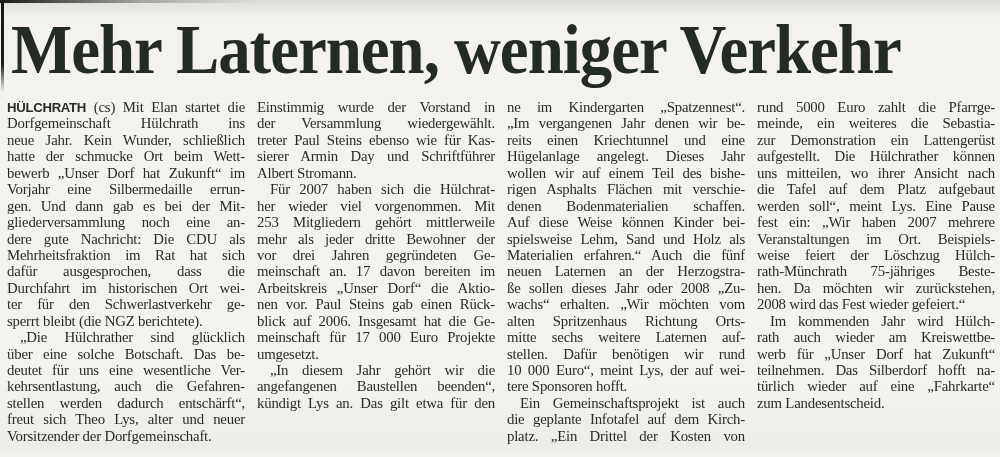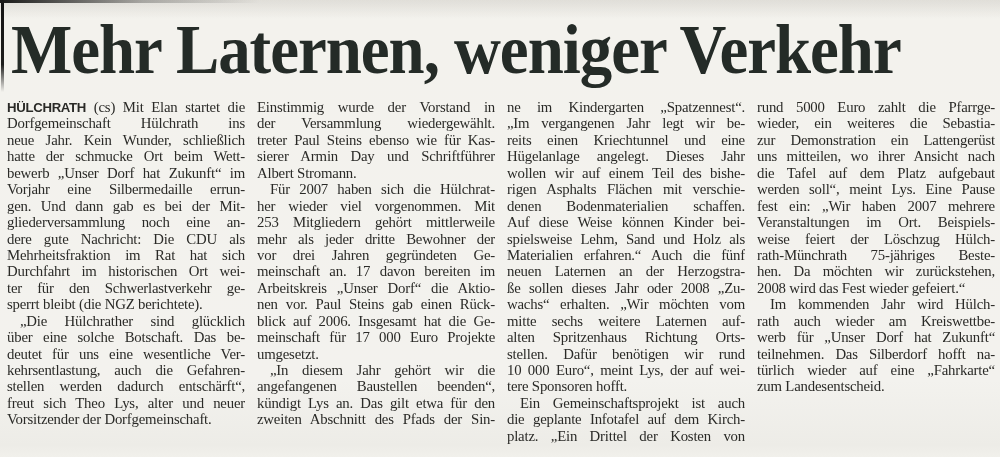--- a/index.html
+++ b/index.html
@@ -110,20 +110,21 @@
       <div class="line"><b class="lead">HÜLCHRATH</b> (cs) Mit Elan startet die</div>
       <div class="line">Dorfgemeinschaft Hülchrath ins</div>
       <div class="line">neue Jahr. Kein Wunder, schließlich</div>
       <div class="line">hatte der schmucke Ort beim Wett-</div>
       <div class="line">bewerb „Unser Dorf hat Zukunft“ im</div>
       <div class="line">Vorjahr eine Silbermedaille errun-</div>
       <div class="line">gen. Und dann gab es bei der Mit-</div>
       <div class="line">gliederversammlung noch eine an-</div>
       <div class="line">dere gute Nachricht: Die CDU als</div>
       <div class="line">Mehrheitsfraktion im Rat hat sich</div>
+      <div class="line">dafür ausgesprochen, dass die</div>
       <div class="line">Durchfahrt im historischen Ort wei-</div>
       <div class="line">ter für den Schwerlastverkehr ge-</div>
       <div class="line end">sperrt bleibt (die NGZ berichtete).</div>
       <div class="line indent">„Die Hülchrather sind glücklich</div>
       <div class="line">über eine solche Botschaft. Das be-</div>
       <div class="line">deutet für uns eine wesentliche Ver-</div>
       <div class="line">kehrsentlastung, auch die Gefahren-</div>
       <div class="line">stellen werden dadurch entschärft“,</div>
       <div class="line">freut sich Theo Lys, alter und neuer</div>
       <div class="line end">Vorsitzender der Dorfgemeinschaft.</div>
@@ -141,49 +142,49 @@
       <div class="line">vor drei Jahren gegründeten Ge-</div>
       <div class="line">meinschaft an. 17 davon bereiten im</div>
       <div class="line">Arbeitskreis „Unser Dorf“ die Aktio-</div>
       <div class="line">nen vor. Paul Steins gab einen Rück-</div>
       <div class="line">blick auf 2006. Insgesamt hat die Ge-</div>
       <div class="line">meinschaft für 17 000 Euro Projekte</div>
       <div class="line end">umgesetzt.</div>
       <div class="line indent">„In diesem Jahr gehört wir die</div>
       <div class="line">angefangenen Baustellen beenden“,</div>
       <div class="line">kündigt Lys an. Das gilt etwa für den</div>
-      <div class="line">zweiten Abschnitt des Pfads der Sin-</div>
     </div>
     <div class="column">
       <div class="line">ne im Kindergarten „Spatzennest“.</div>
-      <div class="line">„Im vergangenen Jahr legt wir be-</div>
+      <div class="line">„Im vergangenen Jahr denen wir be-</div>
       <div class="line">reits einen Kriechtunnel und eine</div>
       <div class="line">Hügelanlage angelegt. Dieses Jahr</div>
       <div class="line">wollen wir auf einem Teil des bishe-</div>
       <div class="line">rigen Asphalts Flächen mit verschie-</div>
       <div class="line">denen Bodenmaterialien schaffen.</div>
       <div class="line">Auf diese Weise können Kinder bei-</div>
       <div class="line">spielsweise Lehm, Sand und Holz als</div>
       <div class="line">Materialien erfahren.“ Auch die fünf</div>
       <div class="line">neuen Laternen an der Herzogstra-</div>
       <div class="line">ße sollen dieses Jahr oder 2008 „Zu-</div>
       <div class="line">wachs“ erhalten. „Wir möchten vom</div>
+      <div class="line">alten Spritzenhaus Richtung Orts-</div>
       <div class="line">mitte sechs weitere Laternen auf-</div>
-      <div class="line">alten Spritzenhaus Richtung Orts-</div>
       <div class="line">stellen. Dafür benötigen wir rund</div>
       <div class="line">10 000 Euro“, meint Lys, der auf wei-</div>
       <div class="line end">tere Sponsoren hofft.</div>
       <div class="line indent">Ein Gemeinschaftsprojekt ist auch</div>
       <div class="line">die geplante Infotafel auf dem Kirch-</div>
       <div class="line">platz. „Ein Drittel der Kosten von</div>
     </div>
     <div class="column">
       <div class="line">rund 5000 Euro zahlt die Pfarrge-</div>
-      <div class="line">wieder, ein weiteres die Sebastia-</div>
+      <div class="line">meinde, ein weiteres die Sebastia-</div>
       <div class="line">zur Demonstration ein Lattengerüst</div>
+      <div class="line">aufgestellt. Die Hülchrather können</div>
       <div class="line">uns mitteilen, wo ihrer Ansicht nach</div>
       <div class="line">die Tafel auf dem Platz aufgebaut</div>
       <div class="line">werden soll“, meint Lys. Eine Pause</div>
       <div class="line">fest ein: „Wir haben 2007 mehrere</div>
       <div class="line">Veranstaltungen im Ort. Beispiels-</div>
       <div class="line">weise feiert der Löschzug Hülch-</div>
       <div class="line">rath-Münchrath 75-jähriges Beste-</div>
       <div class="line">hen. Da möchten wir zurückstehen,</div>
       <div class="line end">2008 wird das Fest wieder gefeiert.“</div>
       <div class="line indent">Im kommenden Jahr wird Hülch-</div>

